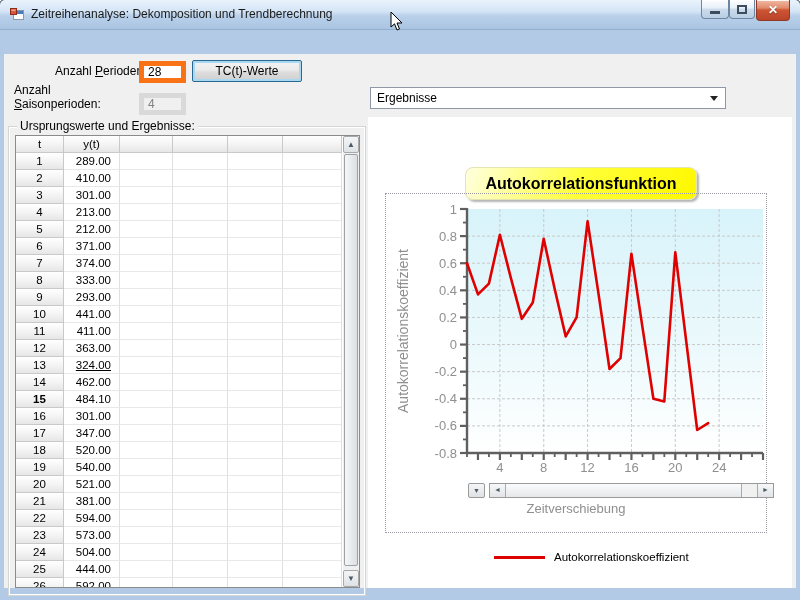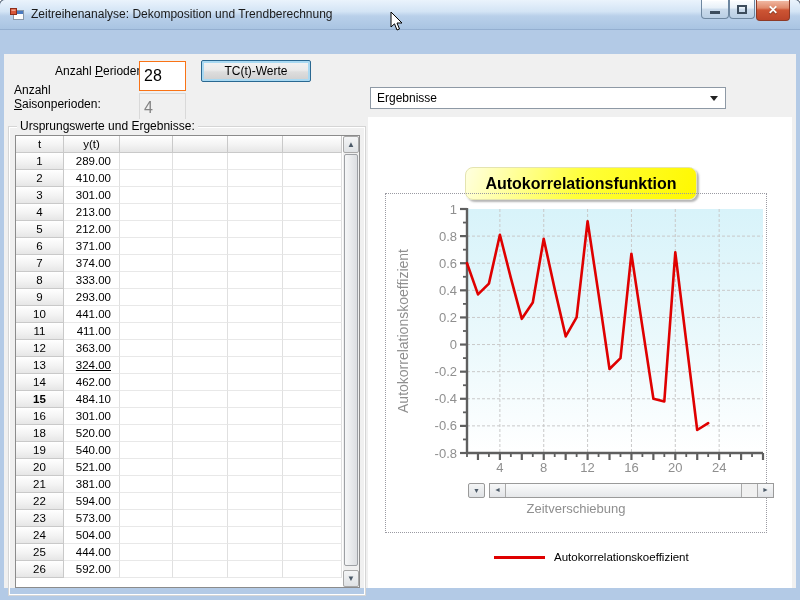--- a/index.html
+++ b/index.html
@@ -29,25 +29,25 @@
   .glyph-max { width:10px; height:9px; border:2px solid #3c4c5c; background:transparent; }
   .glyph-close { color:#fff; font-size:12px; font-weight:bold; text-shadow:0 1px 1px rgba(0,0,0,.4); }
   
   .menubar { position:absolute; left:4px; top:30px; width:792px; height:24px; background:#f2f2f2; }
   .menu-item { display:inline-block; padding:4px 10px 0 10px; height:24px; font-size:12px; color:#111; cursor:default; }
   .menu-item:first-child { margin-left:4px; }
   
   .client { position:absolute; left:4px; top:54px; width:792px; height:534px; background:#f0f0f0; }
   .abs { position:absolute; }
   .lbl { font-size:12px; color:#000; }
-  .tbox { background:#fff; border:1px solid #f97316; font-size:16px; padding:14px 4px; }
+  .tbox { background:#fff; border:5px solid #f97316; font-size:12px; padding:6px 4px; }
   .tbox.disabled { background:#f0f0f0; border-color:#d9d9d9; color:#838383; }
   .tc-btn { border:1px solid #2a6891; border-radius:2px;
     background:linear-gradient(180deg,#f3f3f3 0%,#ebebeb 45%,#dddddd 55%,#cfcfcf 100%);
-    box-shadow:inset 0 0 0 2px #a9d9f2; font-size:12px; text-align:center; cursor:default;margin-left:9px; }
+    box-shadow:inset 0 0 0 2px #a9d9f2; font-size:12px; text-align:center; cursor:default; }
   .combo { background:#fff; border:1px solid #8e99a5; font-size:12px; padding:3px 20px 0 6px; cursor:default; }
   .combo-arrow { position:absolute; right:7px; top:8px; width:0; height:0;
     border-left:4px solid transparent; border-right:4px solid transparent; border-top:5px solid #222; }
   .groupbox { border:1px solid #d5d5d5; box-shadow:inset 0 0 0 1px #fff; }
   .gb-label { position:absolute; left:8px; top:-8px; background:#f0f0f0; padding:0 3px; font-size:12px; }
   
   #grid { background:#fff; border:1px solid #8b8b8b; overflow:hidden; font-size:11.5px; }
   .g-row { display:flex; height:17px; }
   .g-cell { flex:none; height:17px; line-height:16px; border-right:1px solid #e0e0e0;
     border-bottom:1px solid #e8e8e8; background:#fff; overflow:hidden; }
@@ -253,20 +253,28 @@
             <div class="g-cell g-rowhead" style="width: 48px; font-weight: bold;">15</div>
             <div class="g-cell g-val" style="width: 56px;">484.10</div>
             <div class="g-cell" style="width: 53px;"></div>
             <div class="g-cell" style="width: 55px;"></div>
             <div class="g-cell" style="width: 55px;"></div>
             <div class="g-cell" style="width: 59px;"></div>
           </div>
           <div class="g-row">
             <div class="g-cell g-rowhead" style="width: 48px;">16</div>
             <div class="g-cell g-val" style="width: 56px;">301.00</div>
+            <div class="g-cell" style="width: 53px;"></div>
+            <div class="g-cell" style="width: 55px;"></div>
+            <div class="g-cell" style="width: 55px;"></div>
+            <div class="g-cell" style="width: 59px;"></div>
+          </div>
+          <div class="g-row">
+            <div class="g-cell g-rowhead" style="width: 48px;">17</div>
+            <div class="g-cell g-val" style="width: 56px;">347.00</div>
             <div class="g-cell" style="width: 53px;"></div>
             <div class="g-cell" style="width: 55px;"></div>
             <div class="g-cell" style="width: 55px;"></div>
             <div class="g-cell" style="width: 59px;"></div>
           </div>
           <div class="g-row">
             <div class="g-cell g-rowhead" style="width: 48px;">18</div>
             <div class="g-cell g-val" style="width: 56px;">520.00</div>
             <div class="g-cell" style="width: 53px;"></div>
             <div class="g-cell" style="width: 55px;"></div>

